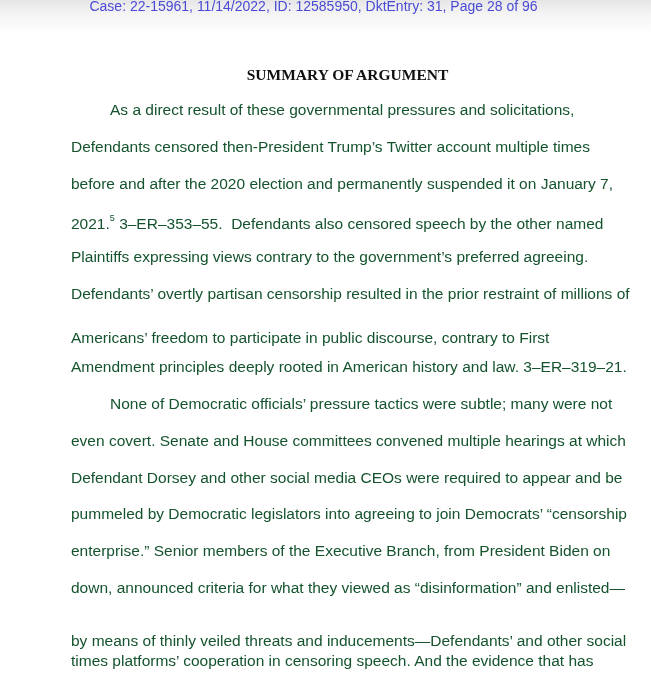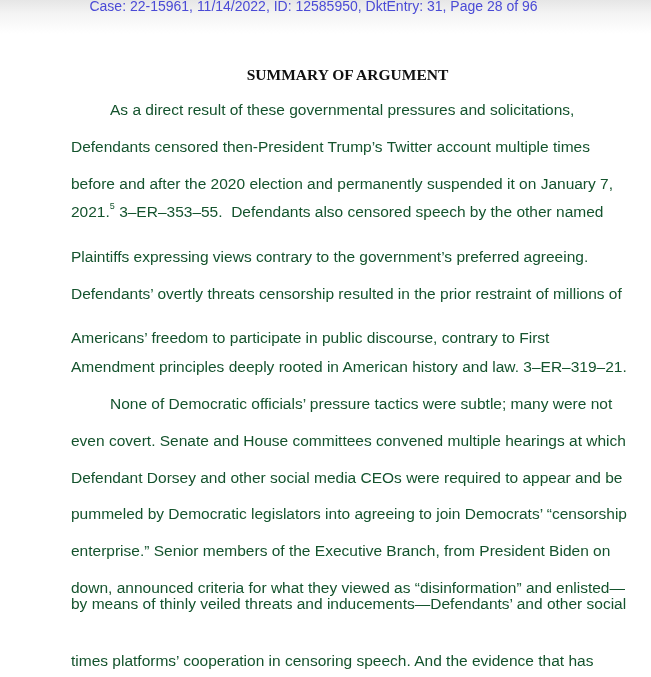--- a/index.html
+++ b/index.html
@@ -64,30 +64,30 @@
 <body>
 
 <div class="top-shade"></div>
 <div class="case-header">Case: 22-15961, 11/14/2022, ID: 12585950, DktEntry: 31, Page 28 of 96</div>
 
 <div class="heading">SUMMARY OF ARGUMENT</div>
 
 <div class="line indent" style="top:101px">As a direct result of these governmental pressures and solicitations,</div>
 <div class="line" style="top:138px">Defendants censored then-President Trump’s Twitter account multiple times</div>
 <div class="line" style="top:175px">before and after the 2020 election and permanently suspended it on January 7,</div>
-<div class="line" style="top:203px">
+<div class="line" style="top:215px">
   <span>2021.</span><sup class="fn">5</sup>
   <span>3–ER–353–55.</span>
   &nbsp;<span>Defendants also censored speech by the other named</span>
 </div>
 <div class="line" style="top:248px">Plaintiffs expressing views contrary to the government’s preferred agreeing.</div>
-<div class="line" style="top:285px">Defendants’ overtly threats censorship resulted in the prior restraint of millions of</div>
+<div class="line" style="top:285px">Defendants’ overtly partisan censorship resulted in the prior restraint of millions of</div>
 <div class="line" style="top:329px">Americans’ freedom to participate in public discourse, contrary to First</div>
 <div class="line" style="top:358px">Amendment principles deeply rooted in American history and law.  3–ER–319–21.</div>
 
 <div class="line indent" style="top:395px">None of Democratic officials’ pressure tactics were subtle; many were not</div>
 <div class="line" style="top:432px">even covert.  Senate and House committees convened multiple hearings at which</div>
 <div class="line" style="top:469px">Defendant Dorsey and other social media CEOs were required to appear and be</div>
 <div class="line" style="top:505px">pummeled by Democratic legislators into agreeing to join Democrats’ “censorship</div>
 <div class="line" style="top:542px">enterprise.”  Senior members of the Executive Branch, from President Biden on</div>
 <div class="line" style="top:579px">down, announced criteria for what they viewed as “disinformation” and enlisted—</div>
-<div class="line" style="top:595px">by means of thinly veiled threats and inducements—Defendants’ and other social</div>
+<div class="line" style="top:632px">by means of thinly veiled threats and inducements—Defendants’ and other social</div>
 <div class="line" style="top:652px">times platforms’ cooperation in censoring speech.  And the evidence that has</div>
 
 </body></html>

